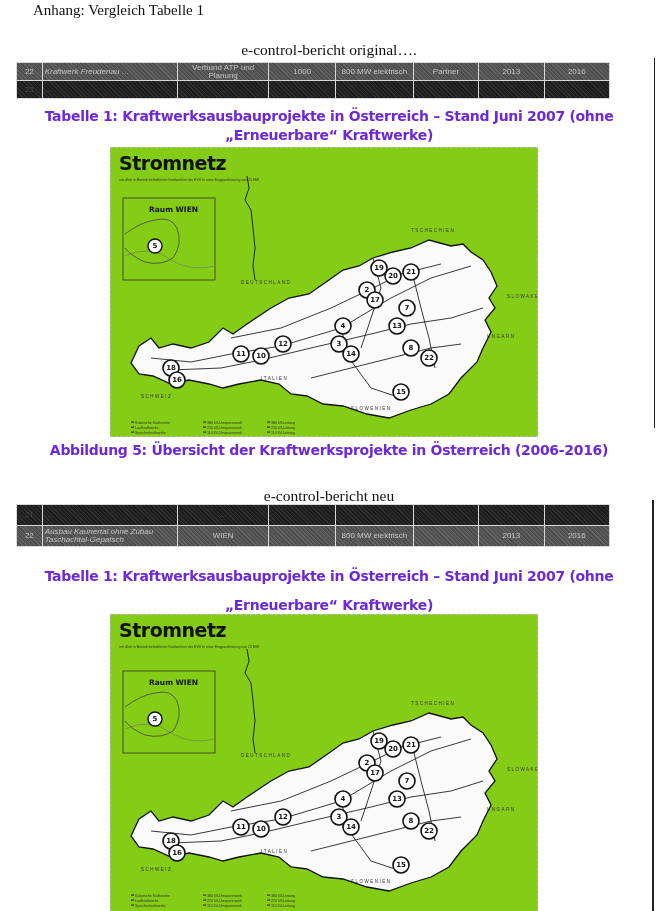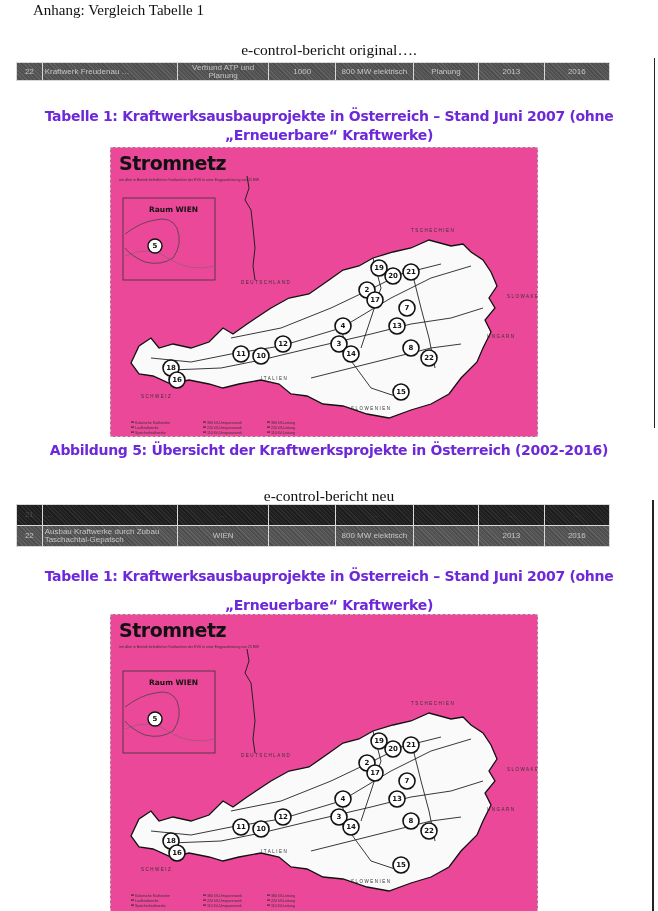--- a/index.html
+++ b/index.html
@@ -6,23 +6,23 @@
   body { width:658px; height:911px; position:relative; overflow:hidden; font-family:"Liberation Serif", serif; color:#111; }
   .abs { position:absolute; }
   .heading { left:2px; top:2px; font-size:15px; font-family:"Liberation Serif", serif;margin-left:31px; }
   .subhead { left:0; width:658px; text-align:center; font-size:15.5px; font-family:"Liberation Serif", serif; }
   .caption { left:0; width:658px; text-align:center; font-size:14px; font-weight:bold; font-family:"DejaVu Sans", sans-serif; letter-spacing:-0.3px; color:#6d28d9; }
   table.scan { position:absolute; left:16px; width:594px; border-collapse:separate; border-spacing:1px; background:#d8d8d8; }
   table.scan td { height:17px; font-size:8px; color:#9a9a9a; text-align:center; font-family:"Liberation Sans", sans-serif; padding:0 2px; line-height:8px; overflow:hidden;
     background: repeating-linear-gradient(45deg,#3c3c3c 0 1px,#4a4a4a 1px 2px,#353535 2px 3px); }
   table.scan tr.dark td { background: repeating-linear-gradient(45deg,#222 0 1px,#2e2e2e 1px 2px,#1b1b1b 2px 3px); color:#4a4a4a; }
   table.scan tr.mid td { background: repeating-linear-gradient(45deg,#555 0 1px,#626262 1px 2px,#4c4c4c 2px 3px); color:#c5c5c5; }
-  table.scan td.left { text-align:left; }
+  table.scan td.left { text-align:left;font-style:italic; }
   .vline { width:2px; background:#222; }
-  .map { position:absolute; left:110px; width:426px; background:#ec4899; border:1px dashed #bbb; }
+  .map { position:absolute; left:110px; width:426px; background:#84cc16; border:1px dashed #bbb; }
   .map svg { display:block; }
   .map-title { position:absolute; left:8px; top:4px; font-family:"DejaVu Sans", sans-serif; font-size:19px; font-weight:bold; color:#111; letter-spacing:-0.5px; }
   .map-sub { position:absolute; left:8px; font-family:"Liberation Sans", sans-serif; font-size:3.5px; color:#333; }
   .inset-label { font-family:"DejaVu Sans", sans-serif; font-size:7.5px; font-weight:bold; fill:#111; }
   .country { font-family:"Liberation Sans", sans-serif; font-size:4.5px; letter-spacing:1.5px; fill:#333; }
   .marker-text { font-family:"DejaVu Sans", sans-serif; font-size:7px; font-weight:bold; fill:#111; text-anchor:middle; dominant-baseline:central; }
   .legend { font-family:"Liberation Sans", sans-serif; font-size:3.6px; fill:#333; }
 </style>
 </head>
 <body>
@@ -31,23 +31,33 @@
 
 <div class="abs subhead" style="top:41px;">e-control-bericht original….</div>
 <table class="scan" style="top:62px;">
   <tbody>
       <tr class="mid">
     <td style="width:14px">22</td>
     <td class="left" style="width:94px">Kraftwerk Freudenau …</td>
     <td style="width:62px">Verbund ATP und Planung</td>
     <td style="width:44px">1000</td>
     <td style="width:52px">800 MW elektrisch</td>
-    <td style="width:43px">Planung</td>
+    <td style="width:43px">Partner</td>
     <td style="width:43px">2013</td>
     <td style="width:43px">2016</td>
+  </tr>
+  <tr class="dark">
+    <td>23</td>
+    <td class="left">…</td>
+    <td>…</td>
+    <td></td>
+    <td>…</td>
+    <td></td>
+    <td>…</td>
+    <td></td>
   </tr>
 </tbody>
   </table>
 <div class="abs vline" style="left:654px; top:58px; height:370px; width:1px;"></div>
 
 <div class="abs caption" style="top:107px; line-height:19px;">Tabelle 1: Kraftwerksausbauprojekte in Österreich – Stand Juni 2007 (ohne „Erneuerbare“ Kraftwerke)</div>
 
 <div class="map" style="top:147px; height:288px;">
   <div class="map-title">Stromnetz</div>
   <div class="map-sub" style="top:30px;">mit allen in Betrieb befindlichen Kraftwerken der EVU in einer Engpassleistung von 25 MW</div>
@@ -126,38 +136,38 @@
         <rect x="156" y="273.5" width="3" height="1.2" fill="#333"></rect>
         <text x="160" y="276" class="legend">380 kV-Leitung</text>
         <rect x="156" y="278.5" width="3" height="1.2" fill="#333"></rect>
         <text x="160" y="281" class="legend">220 kV-Leitung</text>
         <rect x="156" y="283.5" width="3" height="1.2" fill="#333"></rect>
         <text x="160" y="286" class="legend">110 kV-Leitung</text>
       </g>
     </svg>
 </div>
 
-<div class="abs caption" style="top:442px;">Abbildung 5: Übersicht der Kraftwerksprojekte in Österreich (2002-2016)</div>
+<div class="abs caption" style="top:442px;">Abbildung 5: Übersicht der Kraftwerksprojekte in Österreich (2006-2016)</div>
 
 <div class="abs subhead" style="top:487px;">e-control-bericht neu</div>
 <table class="scan" style="top:504px;">
   <tbody>
       <tr class="dark">
     <td style="width:14px;height:20px">21</td>
     <td class="left" style="width:94px">…</td>
     <td style="width:62px">…</td>
     <td style="width:44px"></td>
     <td style="width:52px">…</td>
     <td style="width:43px"></td>
     <td style="width:43px">…</td>
     <td style="width:43px">…</td>
   </tr>
   <tr class="mid">
     <td style="height:20px">22</td>
-    <td class="left">Ausbau Kraftwerke durch Zubau Taschachtal-Gepatsch</td>
+    <td class="left">Ausbau Kaunertal ohne Zubau Taschachtal-Gepatsch</td>
     <td>WIEN</td>
     <td></td>
     <td>800 MW elektrisch</td>
     <td></td>
     <td>2013</td>
     <td>2016</td>
   </tr>
 </tbody>
   </table>
 <div class="abs vline" style="left:652px; top:500px; height:411px;"></div>

